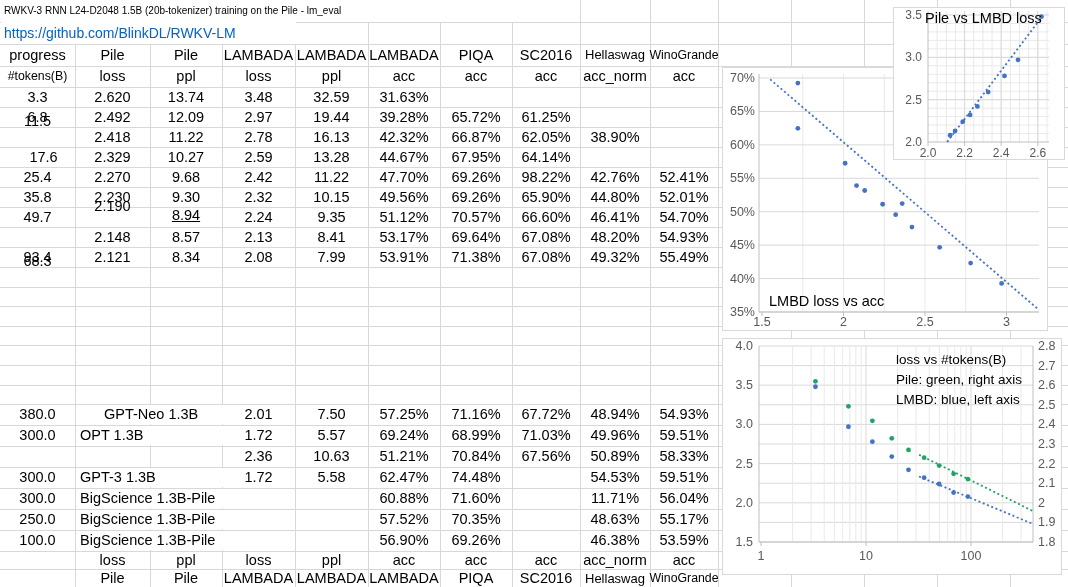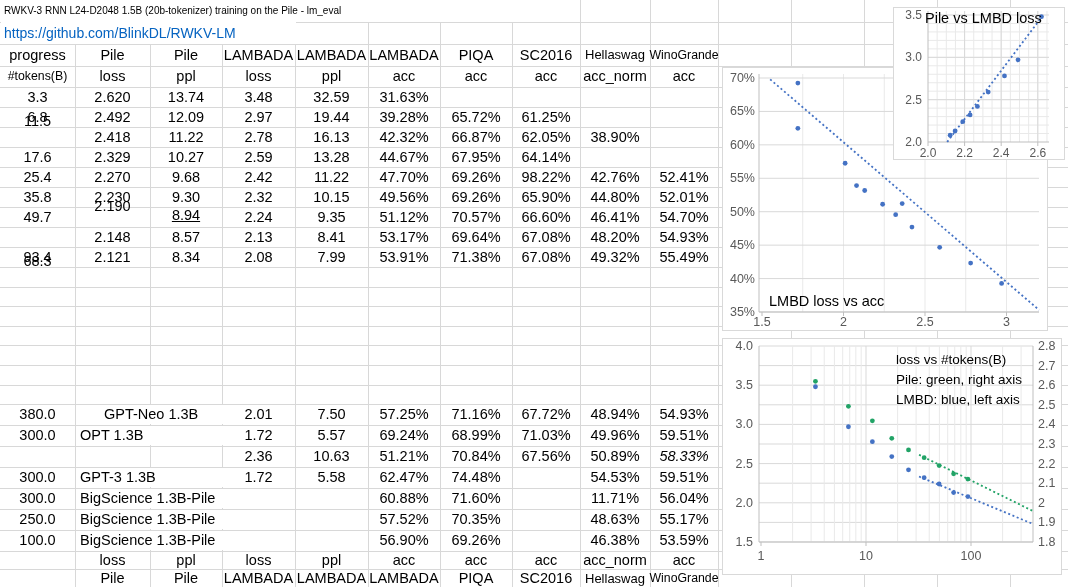--- a/index.html
+++ b/index.html
@@ -108,21 +108,21 @@
     <div class="cell" style="top: 107px; height: 20px; left: 513px; width: 66px;">61.25%</div>
     <div class="cell" style="top: 111px; height: 20px; left: 1px; width: 73px;">11.5</div>
     <div class="cell" style="top: 127px; height: 20px; left: 76px; width: 73px;">2.418</div>
     <div class="cell" style="top: 127px; height: 20px; left: 151px; width: 70px;">11.22</div>
     <div class="cell" style="top: 127px; height: 20px; left: 223px; width: 71px;">2.78</div>
     <div class="cell" style="top: 127px; height: 20px; left: 296px; width: 71px;">16.13</div>
     <div class="cell" style="top: 127px; height: 20px; left: 369px; width: 70px;">42.32%</div>
     <div class="cell" style="top: 127px; height: 20px; left: 441px; width: 70px;">66.87%</div>
     <div class="cell" style="top: 127px; height: 20px; left: 513px; width: 66px;">62.05%</div>
     <div class="cell" style="top: 127px; height: 20px; left: 581px; width: 68px;">38.90%</div>
-    <div class="cell" style="top: 147px; height: 20px; left: 1px; width: 73px;">17.6</div>
+    <div class="cell" style="top: 147px; height: 20px; left: 7px; width: 73px;">17.6</div>
     <div class="cell" style="top: 147px; height: 20px; left: 76px; width: 73px;">2.329</div>
     <div class="cell" style="top: 147px; height: 20px; left: 151px; width: 70px;">10.27</div>
     <div class="cell" style="top: 147px; height: 20px; left: 223px; width: 71px;">2.59</div>
     <div class="cell" style="top: 147px; height: 20px; left: 296px; width: 71px;">13.28</div>
     <div class="cell" style="top: 147px; height: 20px; left: 369px; width: 70px;">44.67%</div>
     <div class="cell" style="top: 147px; height: 20px; left: 441px; width: 70px;">67.95%</div>
     <div class="cell" style="top: 147px; height: 20px; left: 513px; width: 66px;">64.14%</div>
     <div class="cell" style="top: 167px; height: 20px; left: 1px; width: 73px;">25.4</div>
     <div class="cell" style="top: 167px; height: 20px; left: 76px; width: 73px;">2.270</div>
     <div class="cell" style="top: 167px; height: 20px; left: 151px; width: 70px;">9.68</div>
@@ -190,21 +190,21 @@
     <div class="cell" style="top: 425px; height: 21px; left: 441px; width: 70px;">68.99%</div>
     <div class="cell" style="top: 425px; height: 21px; left: 513px; width: 66px;">71.03%</div>
     <div class="cell" style="top: 425px; height: 21px; left: 581px; width: 68px;">49.96%</div>
     <div class="cell" style="top: 425px; height: 21px; left: 651px; width: 66px;">59.51%</div>
     <div class="cell" style="top: 446px; height: 21px; left: 223px; width: 71px;">2.36</div>
     <div class="cell" style="top: 446px; height: 21px; left: 296px; width: 71px;">10.63</div>
     <div class="cell" style="top: 446px; height: 21px; left: 369px; width: 70px;">51.21%</div>
     <div class="cell" style="top: 446px; height: 21px; left: 441px; width: 70px;">70.84%</div>
     <div class="cell" style="top: 446px; height: 21px; left: 513px; width: 66px;">67.56%</div>
     <div class="cell" style="top: 446px; height: 21px; left: 581px; width: 68px;">50.89%</div>
-    <div class="cell" style="top: 446px; height: 21px; left: 651px; width: 66px; font-style: italic;">58.33%</div>
+    <div class="cell" style="top: 446px; height: 21px; left: 651px; width: 66px;">58.33%</div>
     <div class="cell" style="top: 467px; height: 21px; left: 1px; width: 73px;">300.0</div>
     <div class="cell name-cell" style="top: 468px; height: 19px; left: 76px; width: 145px;">GPT-3 1.3B</div>
     <div class="cell" style="top: 467px; height: 21px; left: 223px; width: 71px;">1.72</div>
     <div class="cell" style="top: 467px; height: 21px; left: 296px; width: 71px;">5.58</div>
     <div class="cell" style="top: 467px; height: 21px; left: 369px; width: 70px;">62.47%</div>
     <div class="cell" style="top: 467px; height: 21px; left: 441px; width: 70px;">74.48%</div>
     <div class="cell" style="top: 467px; height: 21px; left: 581px; width: 68px;">54.53%</div>
     <div class="cell" style="top: 467px; height: 21px; left: 651px; width: 66px;">59.51%</div>
     <div class="cell" style="top: 488px; height: 21px; left: 1px; width: 73px;">300.0</div>
     <div class="cell name-cell" style="top: 489px; height: 19px; left: 76px; width: 145px;">BigScience 1.3B-Pile</div>

